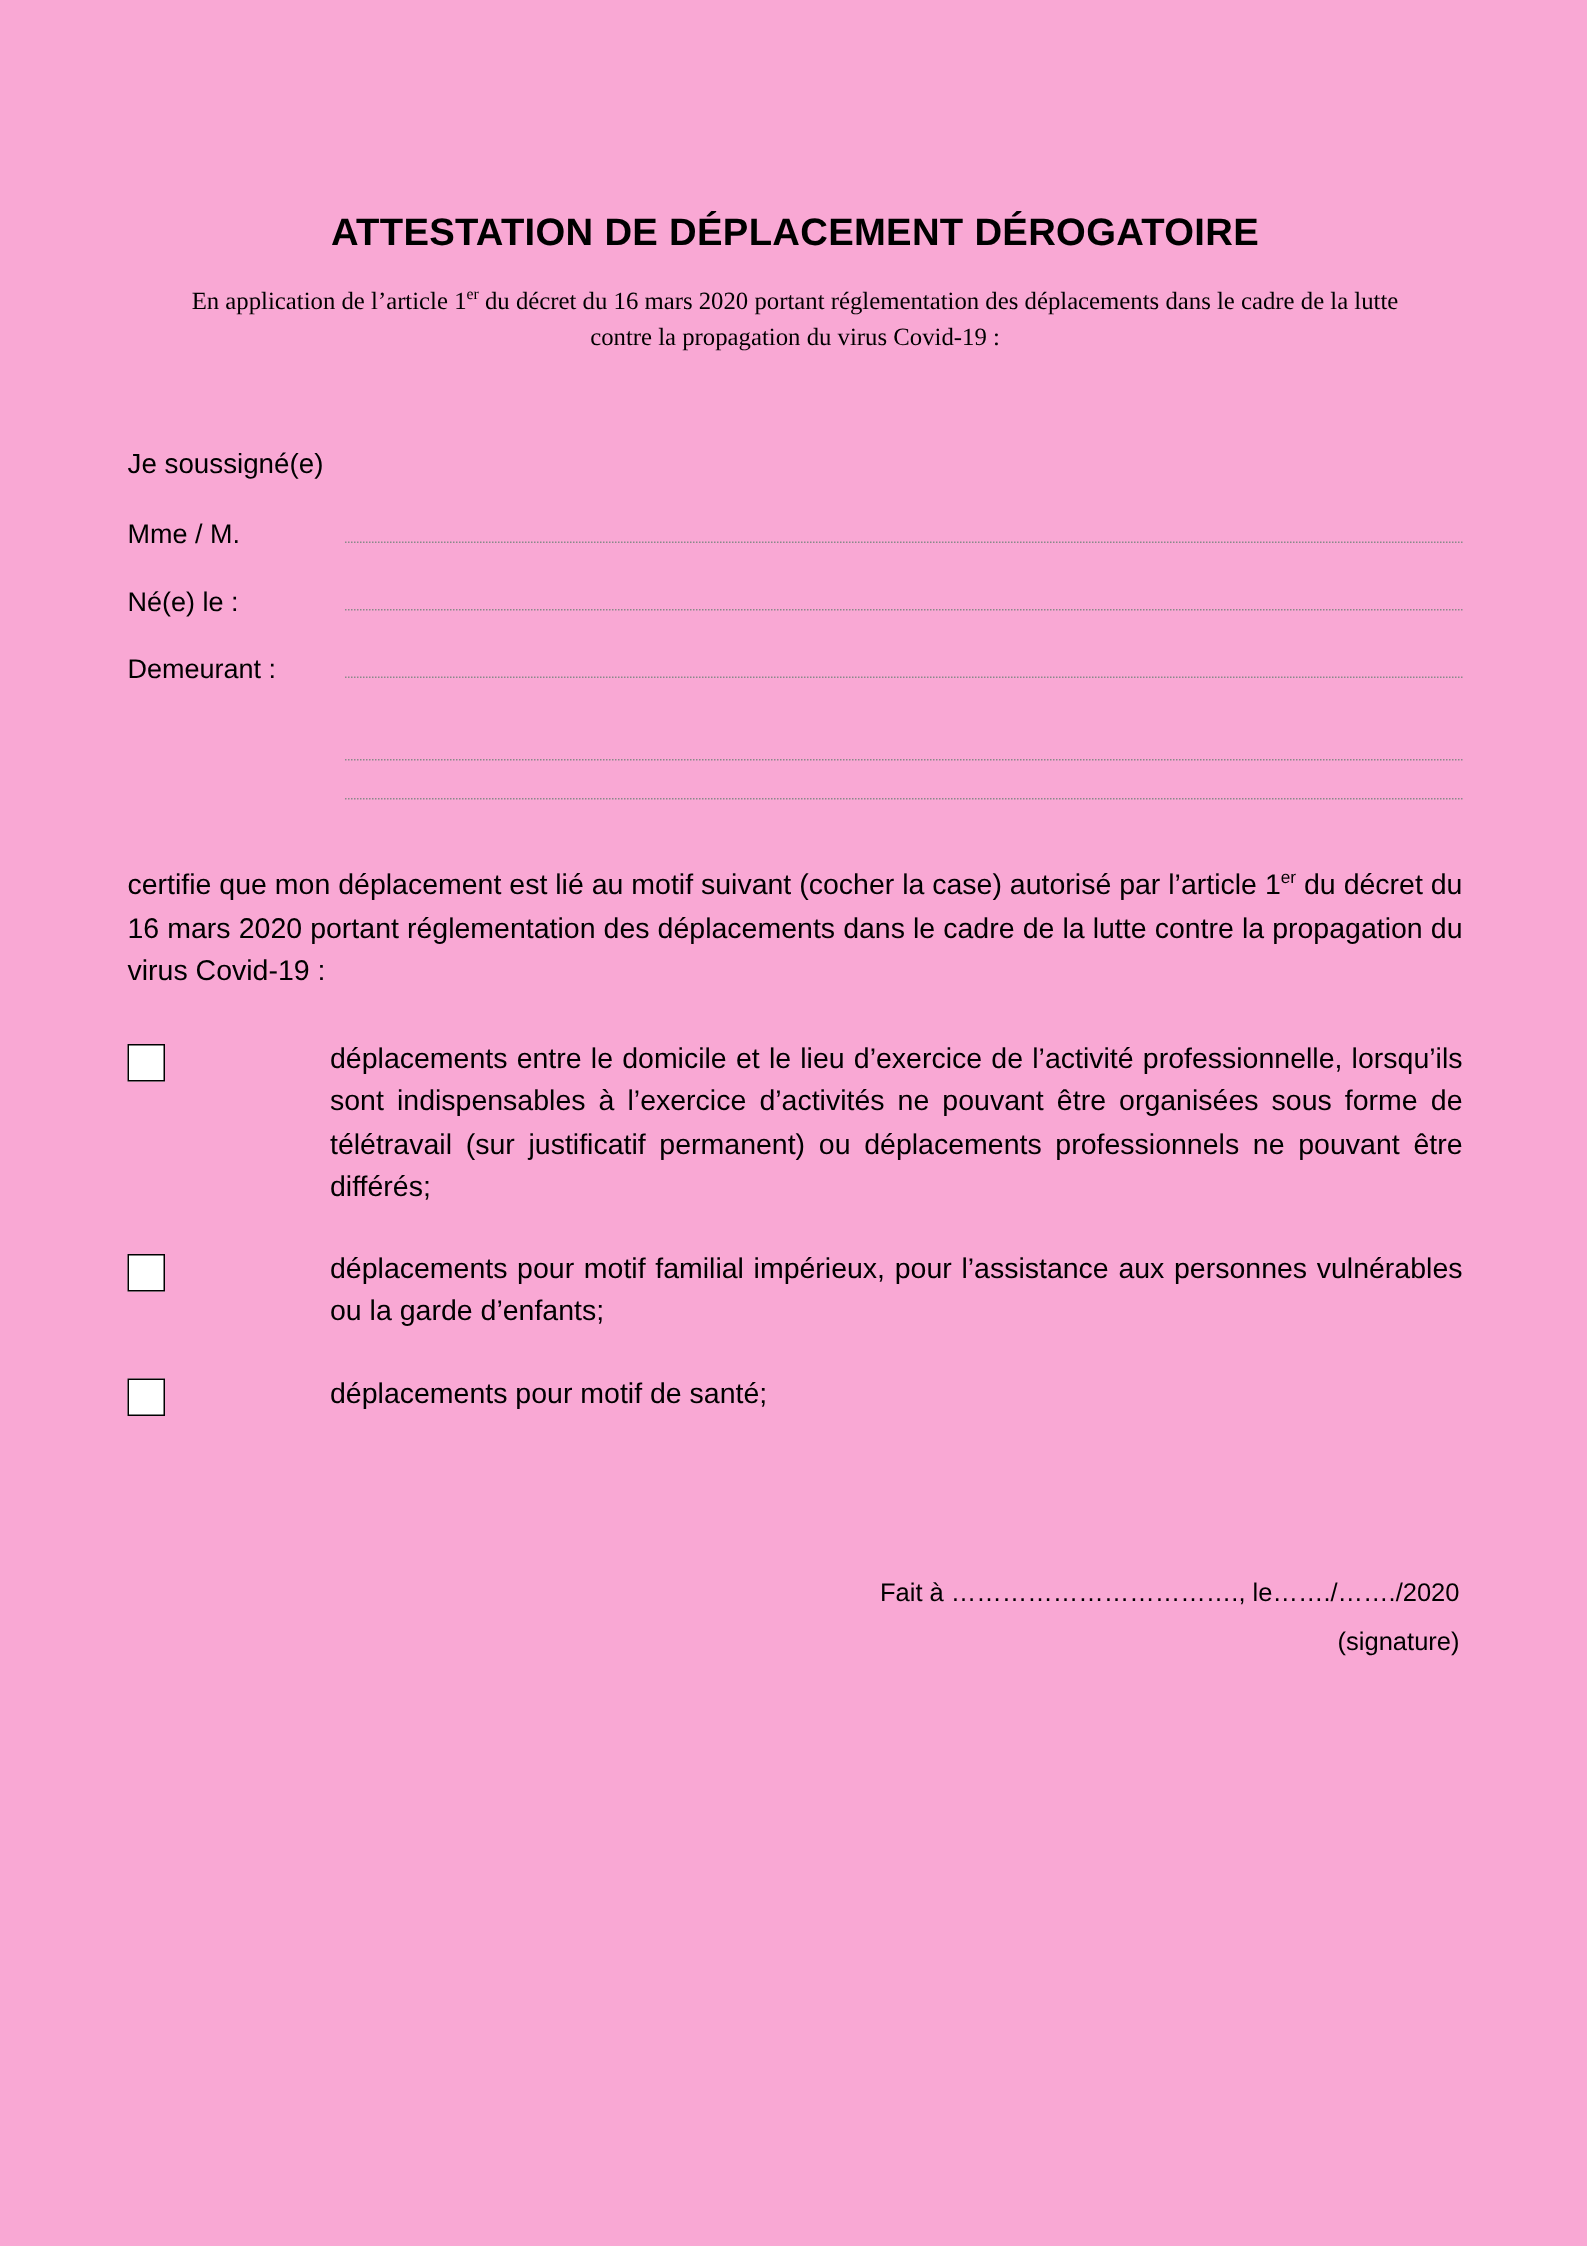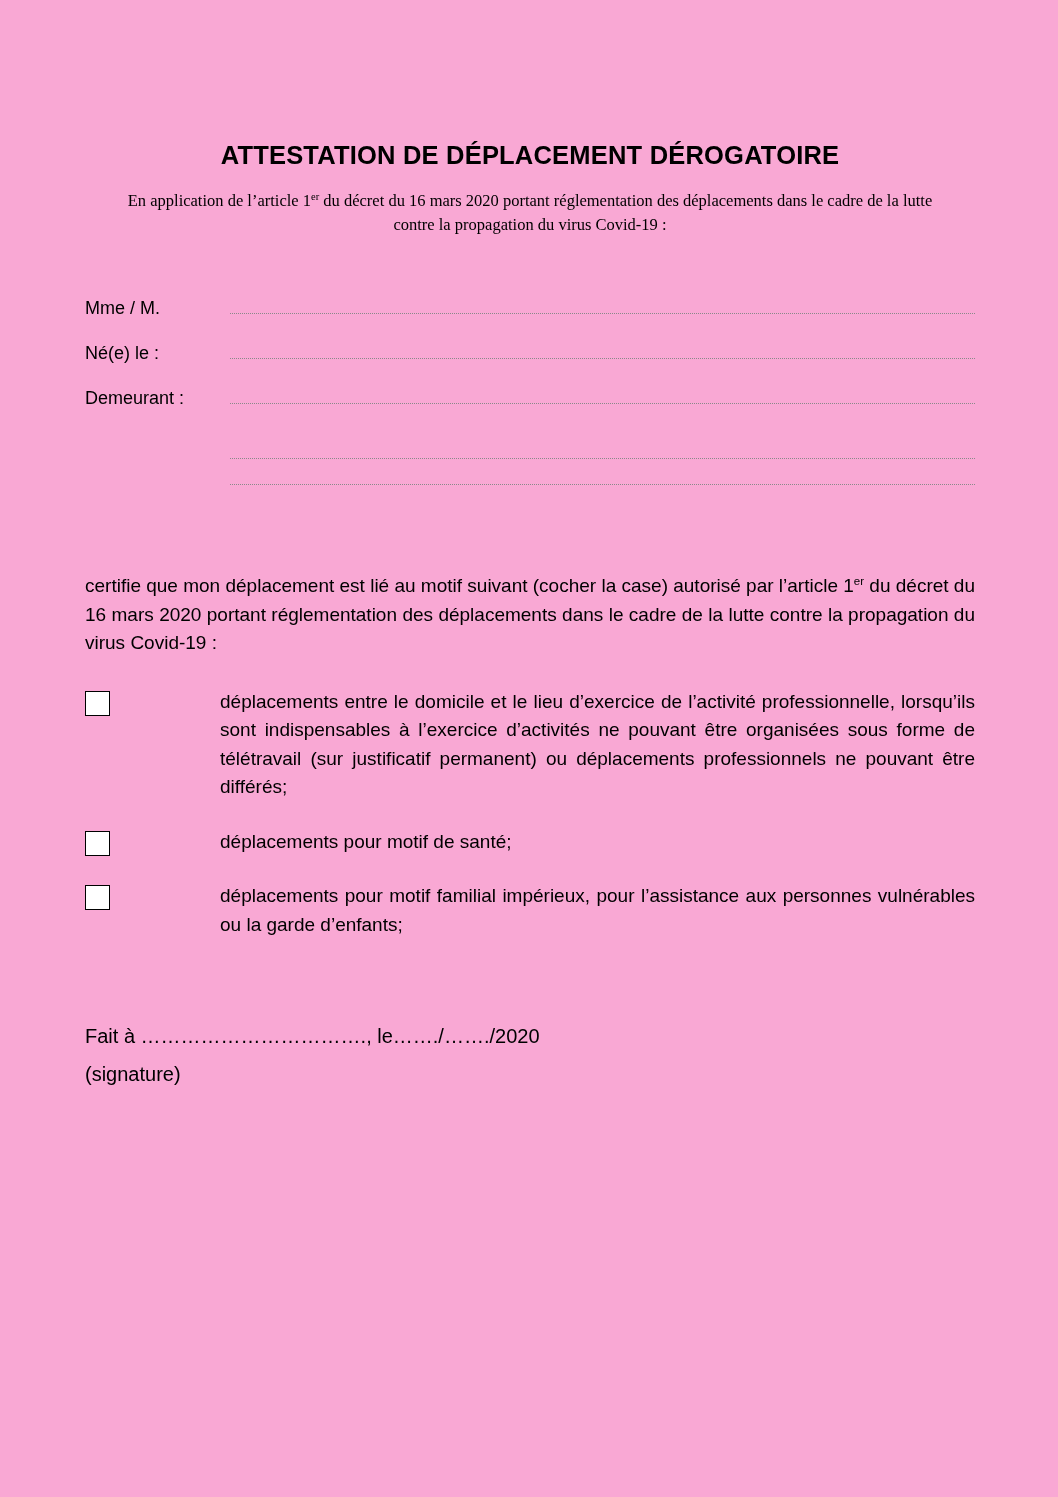--- a/index.html
+++ b/index.html
@@ -90,21 +90,21 @@
   .extra-line-wrap .spacer { flex: 0 0 145px; }
   .extra-dot {
     flex: 1 1 auto;
     border-bottom: 1px dotted #8a8a8a;
     height: 1px;
     margin-top: 24px;
   }
 
   
   .certify {
-    margin-top: 87px;
+    margin-top: 44px;
     font-size: 19px;
     line-height: 1.5;
     text-align: justify;
     text-justify: inter-word;
   }
   .certify sup {
     font-size: 11.5px;
     vertical-align: super;
     line-height: 0;
   }
@@ -131,39 +131,41 @@
     margin-left: 62px;
     font-size: 19px;
     line-height: 1.5;
     text-align: justify;
     text-justify: inter-word;
     flex: 1 1 auto;
   }
 
   
   .footer {
-    margin-top: 78px;
-    font-size: 20px;
+    margin-top: 102px;
+    text-align: right;
+    font-size: 17px;
     line-height: 1.9;
     padding-right: 2px;
   }
   .footer .line1 { display: block; }
   .footer .line2 { display: block; }
 </style>
 </head>
 <body>
 
 <div class="page">
   <div class="content">
 
     <h1 class="doc-title">ATTESTATION DE DÉPLACEMENT DÉROGATOIRE</h1>
 
     <p class="intro"><span>En application de l’article 1</span><sup>er</sup><span> du décret du 16 mars 2020 portant réglementation des déplacements dans le cadre de la lutte contre la propagation du virus Covid-19 :</span></p>
 
     <div class="declare">
+      <div class="decl-intro">Je soussigné(e)</div>
 
       <div class="field-row">
         <div class="field-label w1">Mme / M.</div>
         <div class="dotline"></div>
       </div>
 
       <div class="field-row">
         <div class="field-label w2">Né(e) le  :</div>
         <div class="dotline"></div>
       </div>
@@ -189,26 +191,26 @@
     <div class="reasons">
 
       <div class="reason">
         <div class="checkbox"></div>
         <div class="reason-text">déplacements entre le domicile et le lieu d’exercice de l’activité professionnelle, lorsqu’ils sont indispensables à l’exercice d’activités ne pouvant être organisées sous forme de télétravail (sur justificatif permanent) ou déplacements professionnels ne pouvant être différés;</div>
       </div>
 
 
       <div class="reason">
         <div class="checkbox"></div>
-        <div class="reason-text">déplacements pour motif de santé;</div>
+        <div class="reason-text">déplacements pour motif familial impérieux, pour l’assistance aux personnes vulnérables ou la garde d’enfants;</div>
       </div>
 
       <div class="reason">
         <div class="checkbox"></div>
-        <div class="reason-text">déplacements pour motif familial impérieux, pour l’assistance aux personnes vulnérables ou la garde d’enfants;</div>
+        <div class="reason-text">déplacements pour motif de santé;</div>
       </div>
 
 
     </div>
 
     <div class="footer">
       <span class="line1">Fait à ……………………………., le……./……./2020</span>
       <span class="line2">(signature)</span>
     </div>
 

